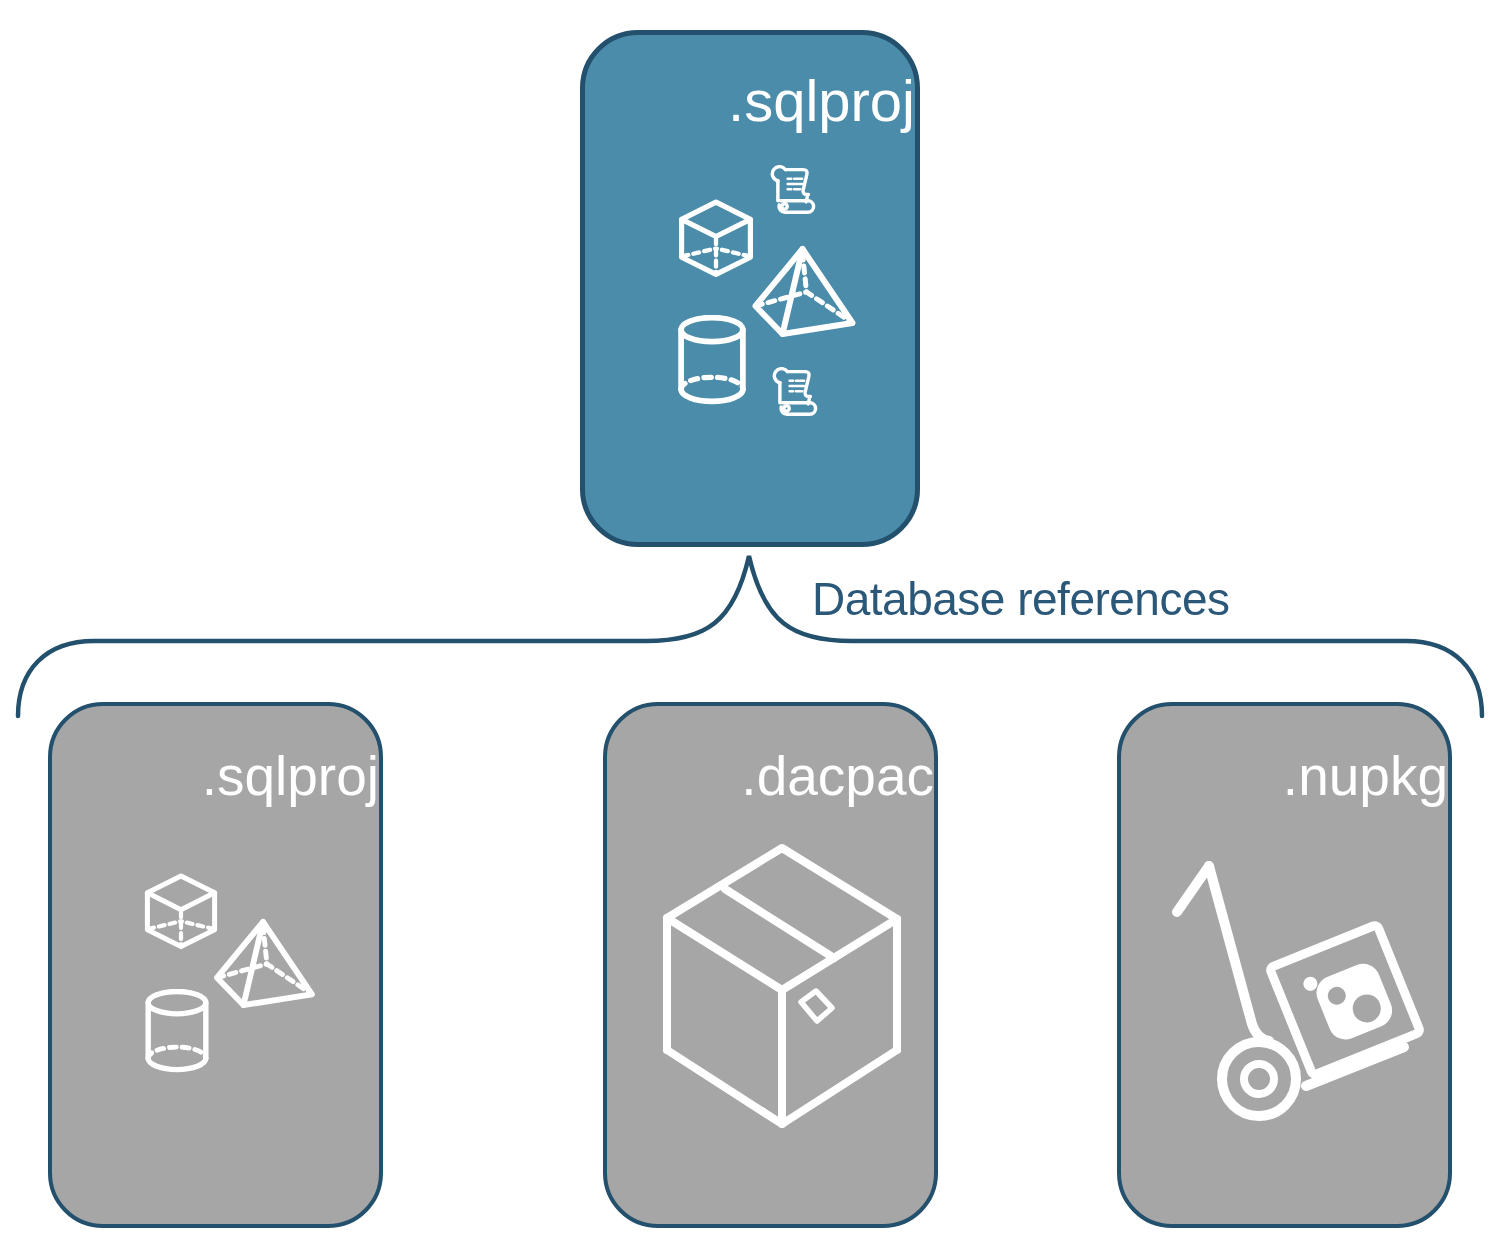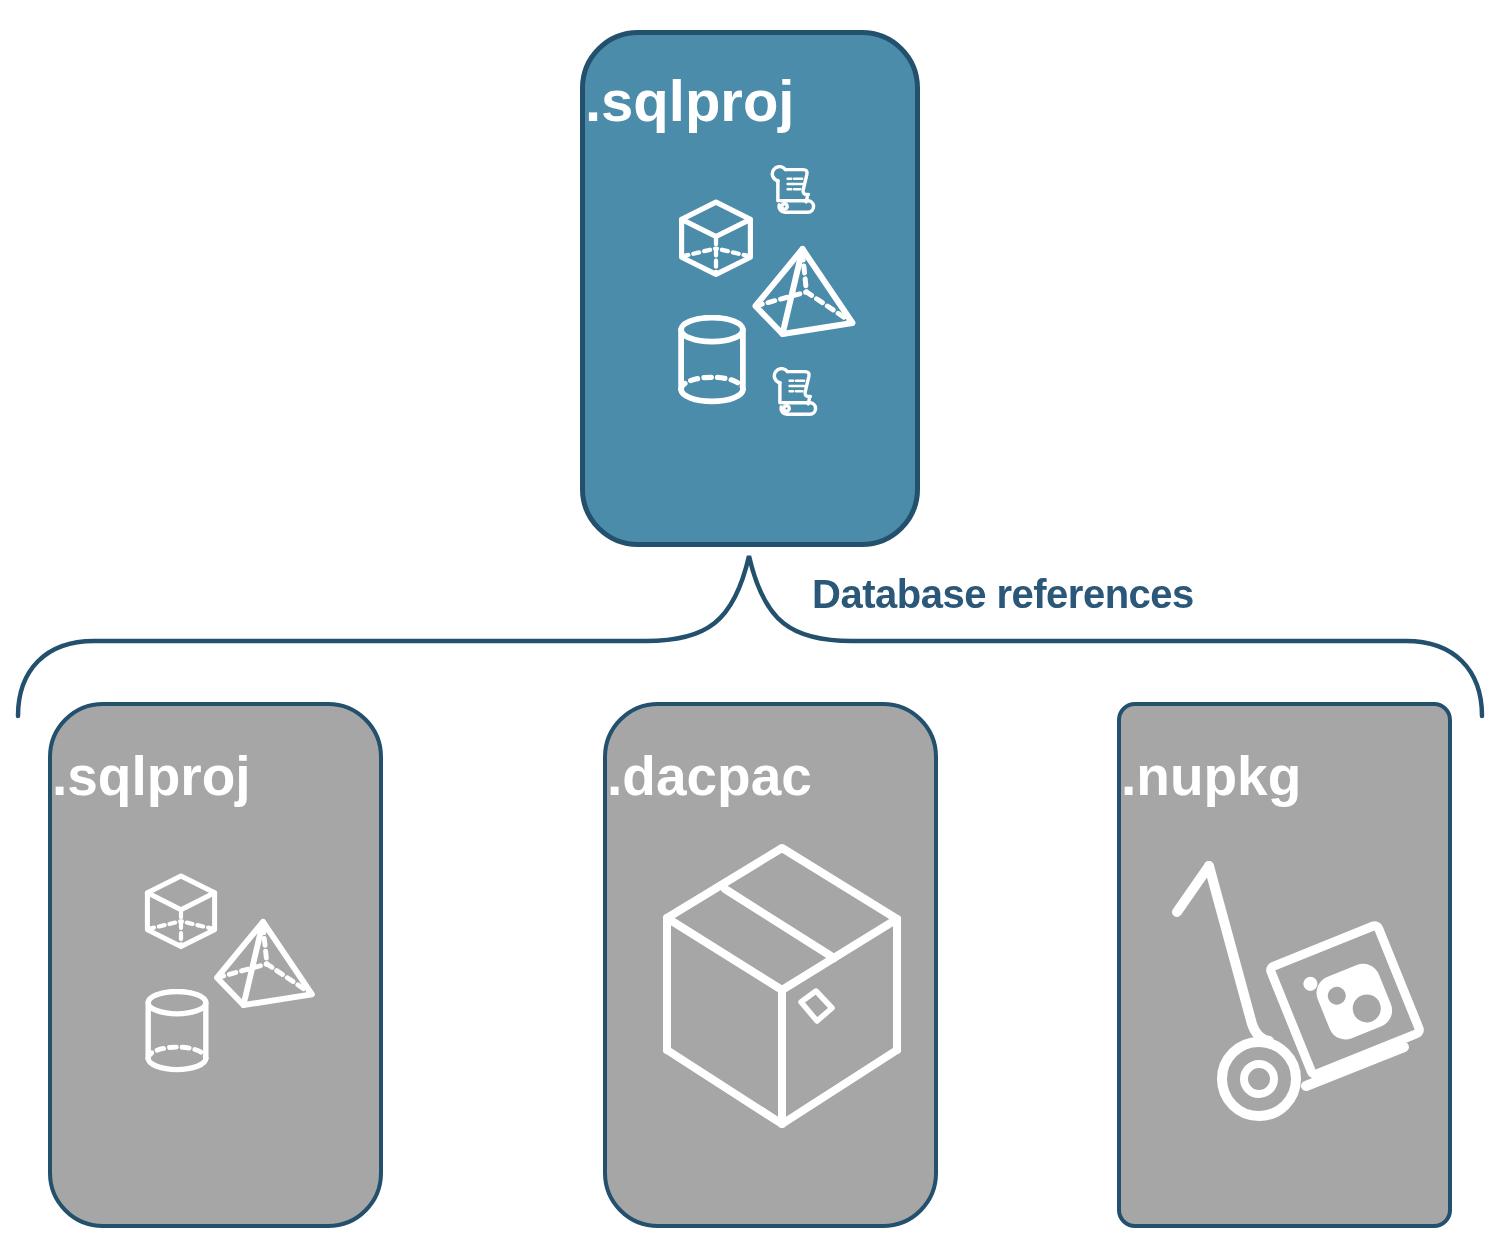--- a/index.html
+++ b/index.html
@@ -5,39 +5,39 @@
   html,body{margin:0;padding:0;background:var(--background,#fff);}
   .canvas{
     position:relative;width:1500px;height:1250px;overflow:hidden;
     background:var(--background,#fff);
     font-family:"Liberation Sans", sans-serif;
   }
   .overlay{position:absolute;left:0;top:0;width:1500px;height:1250px;pointer-events:none;}
   .brace{fill:none;stroke:var(--outline,#23506c);stroke-width:4.5px;stroke-linecap:round;}
   .connector-label{
     position:absolute;left:812px;top:572px;
-    font-size:40px;font-weight:bold;letter-spacing:-0.5px;
+    font-size:46px;font-weight:normal;letter-spacing:-0.5px;
     color:var(--label-text,#2b5878);white-space:nowrap;
   }
   .box{position:absolute;box-sizing:border-box;}
   .root-box{
     left:580px;top:30px;width:340px;height:517px;
     background:var(--root-fill,#4a8caa);
     border:5px solid var(--outline,#23506c);border-radius:58px;
   }
   .child-box{
     top:702px;width:335px;height:526px;
     background:var(--child-fill,#a6a6a6);
     border:4px solid var(--outline,#23506c);border-radius:55px;
   }
   .child-box.pos-0{left:48px;}
   .child-box.pos-1{left:603px;}
-  .child-box.pos-2{left:1117px;border-radius:18px;}
+  .child-box.pos-2{left:1117px;}
   .box-title{
-    color:#ffffff;font-weight:bold;text-align:left;white-space:nowrap;
+    color:#ffffff;font-weight:normal;text-align:right;white-space:nowrap;
   }
   .root-box .box-title{margin-top:32px;font-size:58px;}
   .child-box .box-title{margin-top:38px;font-size:55px;}
   .icon{position:absolute;}
   .stroke{fill:none;stroke:var(--icon-color,#fff);stroke-linecap:round;stroke-linejoin:round;}
   .dash{stroke-dasharray:7 6;}
   .fillw{fill:var(--icon-color,#fff);stroke:none;}
   .hole{fill:var(--child-fill,#a6a6a6);stroke:none;}
 </style>
 </head>

